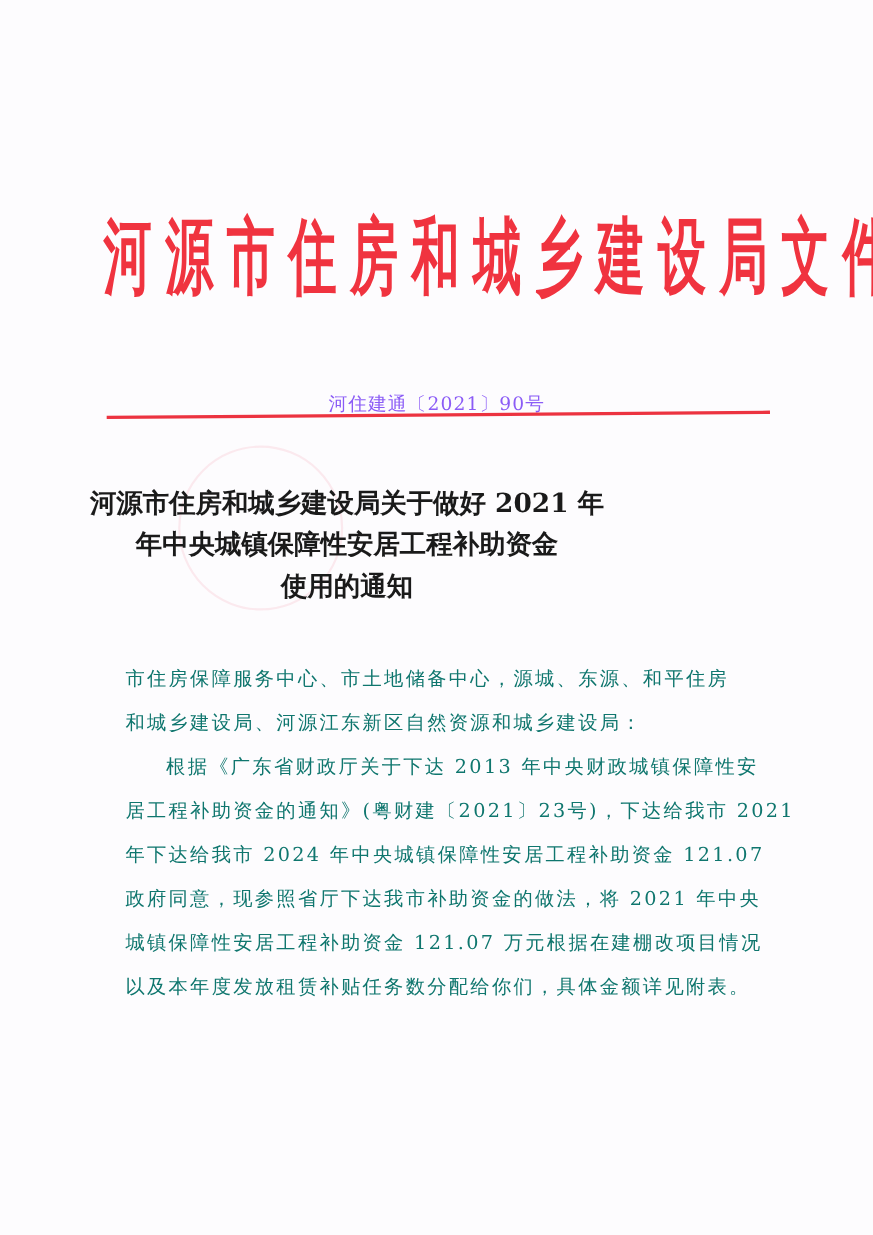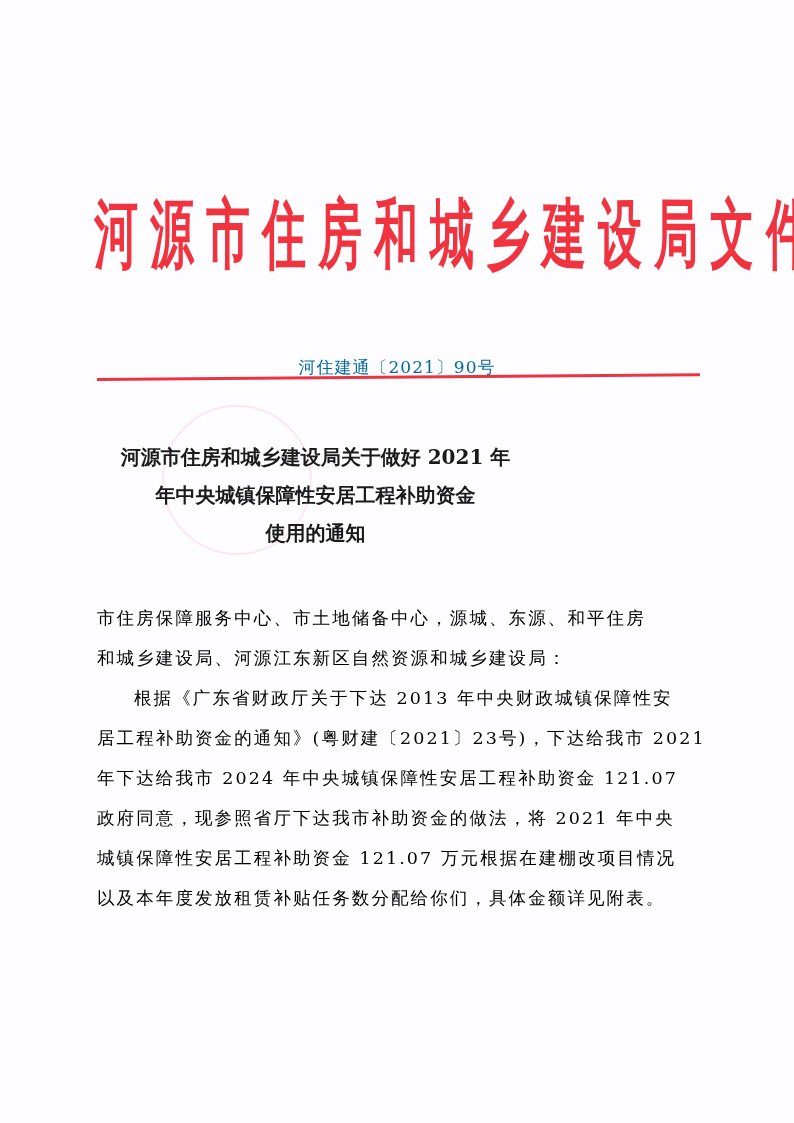--- a/index.html
+++ b/index.html
@@ -44,21 +44,21 @@
     }
     .doc-number {
       position: absolute;
       left: 0;
       width: 794px;
       top: 356px;
       text-align: center;
       font-family: "DejaVu Serif", "Liberation Serif", serif;
       font-size: 17px;
       letter-spacing: 1px;
-      color: #0369a1;
+      color: #8b5cf6;
     }
     .red-rule {
       position: absolute;
       left: 97px;
       top: 378px;
       width: 603px;
       height: 3px;
       background: #ec3340;
       transform: rotate(-0.45deg);
       transform-origin: left center;
@@ -74,36 +74,36 @@
       box-sizing: border-box;
     }
     .title {
       position: absolute;
       left: 0;
       width: 631px;
       top: 438px;
       text-align: center;
       font-family: "DejaVu Serif", "Liberation Serif", serif;
       font-weight: bold;
-      font-size: 20px;
+      font-size: 24px;
       line-height: 38px;
       color: #1a1a1a;
     }
     .title div {
       white-space: nowrap;
     }
     .body-text {
       position: absolute;
-      left: 97px;
+      left: 114px;
       top: 598px;
       width: 612px;
       font-family: "DejaVu Serif", "Liberation Serif", serif;
       font-size: 17.5px;
       line-height: 40px;
-      color: #000000;
+      color: #0f766e;
       letter-spacing: 2.1px;
     }
     .body-text .line {
       white-space: nowrap;
       height: 40px;
     }
     .body-text .indent {
       padding-left: 37px;
     }
   </style>

